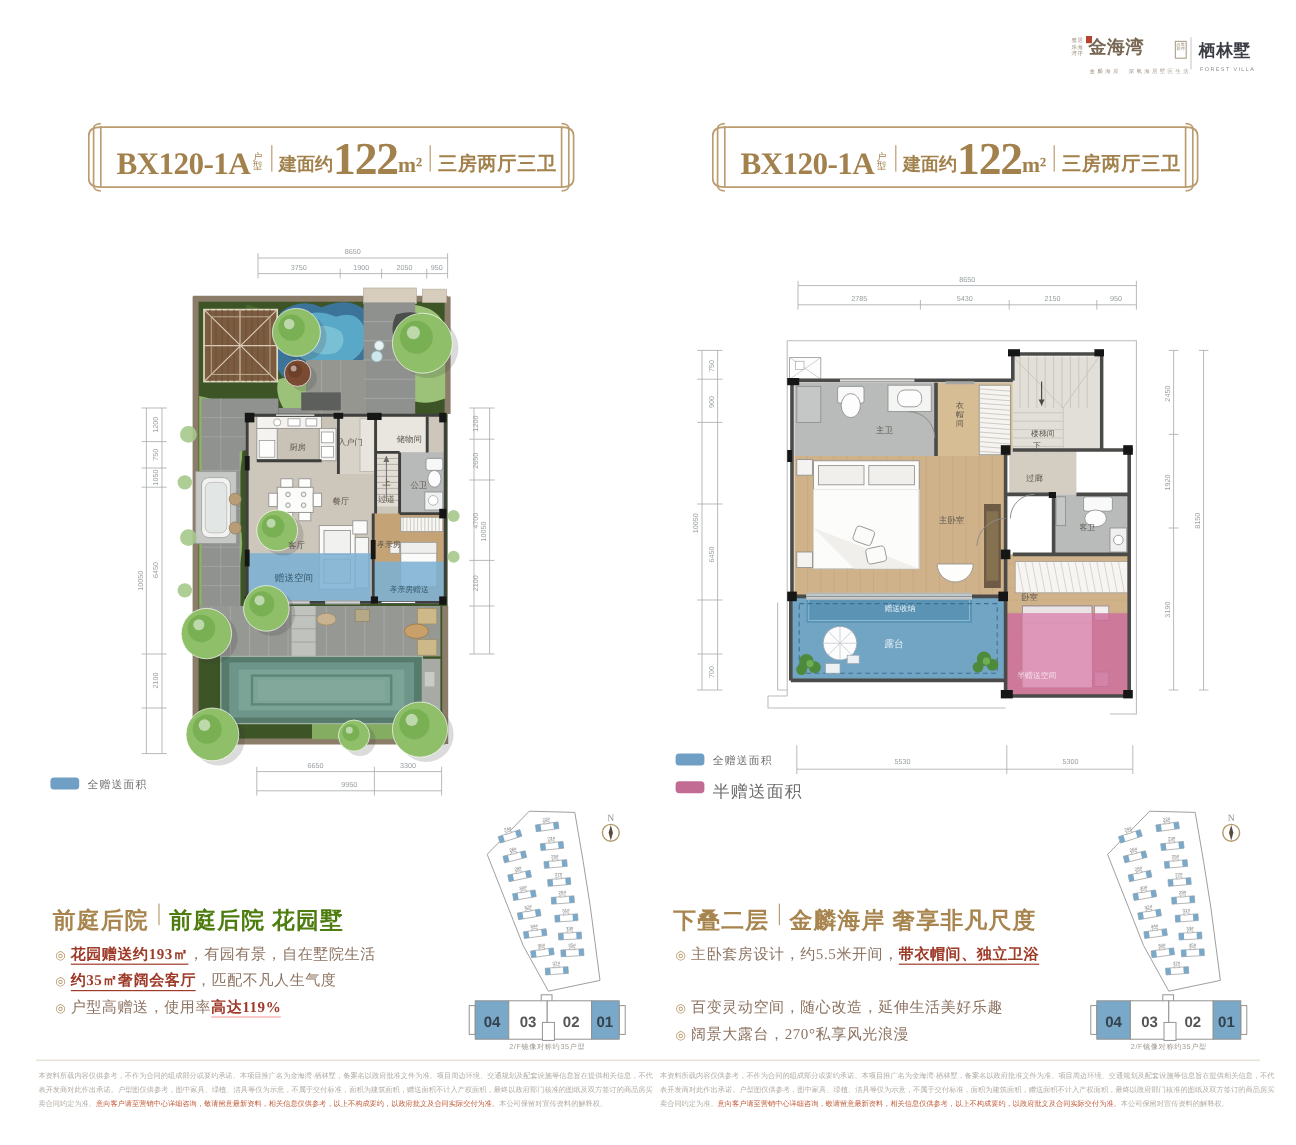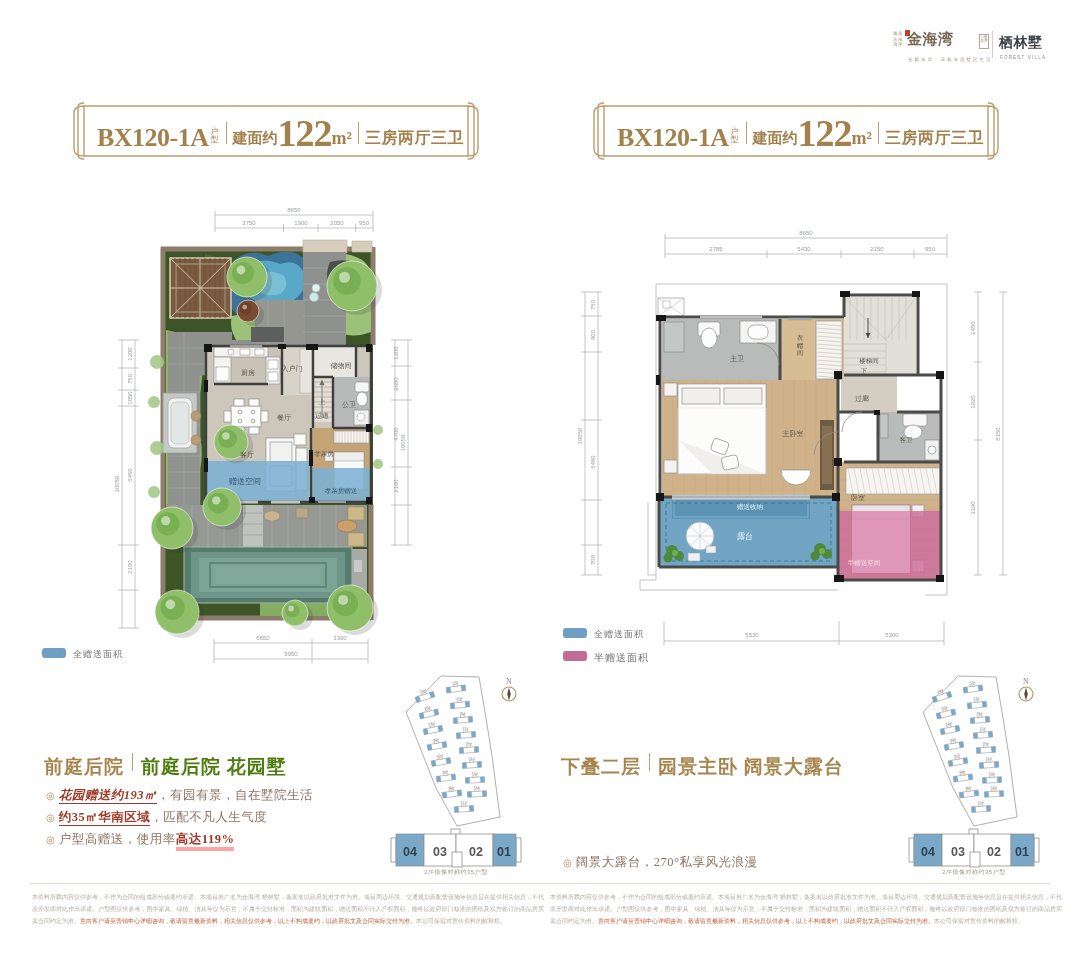--- a/index.html
+++ b/index.html
@@ -563,47 +563,53 @@
 <text x="864" y="565" font-size="6.5" fill="#f3e3ec" text-anchor="middle">半赠送空间</text>
 </svg>
 
 <div class="abs" style="left:42px;top:648px;width:24px;height:10px;background:#6f9fc4;border-radius:3px;"></div>
 <div class="abs" style="left:73px;top:648px;font-size:9px;color:#6f6f6f;letter-spacing:1px;">全赠送面积</div>
 
 <div class="abs" style="left:563px;top:628px;width:24px;height:10px;background:#6f9fc4;border-radius:3px;"></div>
 <div class="abs" style="left:594px;top:628px;font-size:9px;color:#6f6f6f;letter-spacing:1px;">全赠送面积</div>
 
 <div class="abs" style="left:563px;top:651px;width:24px;height:10px;background:#c26c93;border-radius:3px;"></div>
-<div class="abs" style="left:594px;top:651px;font-size:10px;color:#6f6f6f;letter-spacing:1px;text-align:right;">半赠送面积</div>
+<div class="abs" style="left:594px;top:651px;font-size:14px;color:#6f6f6f;letter-spacing:1px;text-align:right;">半赠送面积</div>
 
 <div class="abs serif" style="left:44px;top:753px;white-space:nowrap;">
 <span style="font-size:19px;font-weight:bold;color:#a8854e;letter-spacing:1px;">前庭后院</span><span style="display:inline-block;vertical-align:2px;margin:0 8px;height:18px;border-left:1px solid #b99c72;"></span><span style="font-size:19px;font-weight:bold;color:#4d7c0f;letter-spacing:1px;">前庭后院 花园墅</span>
 </div>
 
 <div class="abs serif" style="left:46px;top:787px;font-size:12.5px;white-space:nowrap;color:#8d7361;letter-spacing:0.5px;">
-<span style="color:#b08c5a;font-size:10px;">◎</span>&nbsp;<span class="red" style="font-weight:bold;border-bottom:1px solid #9e3a28;padding-bottom:1px;font-style:italic;">花园赠送约193㎡</span>，有园有景，自在墅院生活
+<span style="color:#b08c5a;font-size:10px;">◎</span>&nbsp;<span class="red" style="font-weight:bold;border-bottom:1px solid #9e3a28;padding-bottom:1px;">花园赠送约193㎡</span>，有园有景，自在墅院生活
 </div>
 
 <div class="abs serif" style="left:46px;top:809px;font-size:12.5px;white-space:nowrap;color:#8d7361;letter-spacing:0.5px;">
-<span style="color:#b08c5a;font-size:10px;">◎</span>&nbsp;<span class="red" style="font-weight:bold;border-bottom:1px solid #9e3a28;padding-bottom:1px;">约35㎡华南区域</span>，匹配不凡人生气度
+<span style="color:#b08c5a;font-size:10px;">◎</span>&nbsp;<span class="red" style="font-weight:bold;border-bottom:1px solid #9e3a28;padding-bottom:1px;">约35㎡奢阔会客厅</span>，匹配不凡人生气度
 </div>
 
 <div class="abs serif" style="left:46px;top:831px;font-size:12.5px;white-space:nowrap;color:#8d7361;letter-spacing:0.5px;">
-<span style="color:#b08c5a;font-size:10px;">◎</span>&nbsp;户型高赠送，使用率<span class="red" style="font-weight:bold;border-bottom:4px solid #fca5a5;padding-bottom:1px;">高达119%</span>
+<span style="color:#b08c5a;font-size:10px;">◎</span>&nbsp;户型高赠送，使用率<span class="red" style="font-weight:bold;border-bottom:1px solid #fca5a5;padding-bottom:1px;">高达119%</span>
 </div>
 
 <div class="abs serif" style="left:561px;top:753px;white-space:nowrap;">
-<span style="font-size:19px;font-weight:bold;color:#a8854e;letter-spacing:1px;">下叠二层</span><span style="display:inline-block;vertical-align:2px;margin:0 8px;height:18px;border-left:1px solid #b99c72;"></span><span style="font-size:19px;font-weight:bold;color:#a8854e;letter-spacing:1px;">园景主卧 阔景大露台</span>
-</div>
-
+<span style="font-size:19px;font-weight:bold;color:#a8854e;letter-spacing:1px;">下叠二层</span><span style="display:inline-block;vertical-align:2px;margin:0 8px;height:18px;border-left:1px solid #b99c72;"></span><span style="font-size:19px;font-weight:bold;color:#a8854e;letter-spacing:1px;">金麟海岸 奢享非凡尺度</span>
+</div>
+
+<div class="abs serif" style="left:563px;top:787px;font-size:12.5px;white-space:nowrap;color:#8d7361;letter-spacing:0.5px;">
+<span style="color:#b08c5a;font-size:10px;">◎</span>&nbsp;主卧套房设计，约5.5米开间，<span class="red" style="font-weight:bold;border-bottom:1px solid #9e3a28;padding-bottom:1px;">带衣帽间、独立卫浴</span>
+</div>
 
 <div class="abs serif" style="left:563px;top:809px;font-size:12.5px;white-space:nowrap;color:#8d7361;letter-spacing:0.5px;margin-top:45px;">
 <span style="color:#b08c5a;font-size:10px;">◎</span>&nbsp;阔景大露台，270°私享风光浪漫
 </div>
 
+<div class="abs serif" style="left:563px;top:831px;font-size:12.5px;white-space:nowrap;color:#8d7361;letter-spacing:0.5px;">
+<span style="color:#b08c5a;font-size:10px;">◎</span>&nbsp;百变灵动空间，随心改造，延伸生活美好乐趣
+</div>
 
 <svg class="abs" style="left:398px;top:672px;" width="125" height="165" viewBox="398 672 125 165">
 <polygon points="441,676 479,677 486,718 492,756 500,817 457,826 436,788 406,712" fill="#ffffff" stroke="#9a9a9a" stroke-width="0.8"></polygon>
 <g transform="rotate(-8 456 689)">
         <rect x="446.5" y="686.2" width="19" height="5.6" fill="#fff" stroke="#8a8a8a" stroke-width="0.5"></rect>
         <rect x="446.5" y="686.2" width="4.2" height="5.6" fill="#7aa8c8"></rect>
         <rect x="461.3" y="686.2" width="4.2" height="5.6" fill="#7aa8c8"></rect>
         <rect x="453.8" y="684.8" width="4.4" height="1.6" fill="#fff" stroke="#8a8a8a" stroke-width="0.4"></rect>
         <text x="456" y="684" font-size="3.8" fill="#777" text-anchor="middle">22#</text>
       </g>

